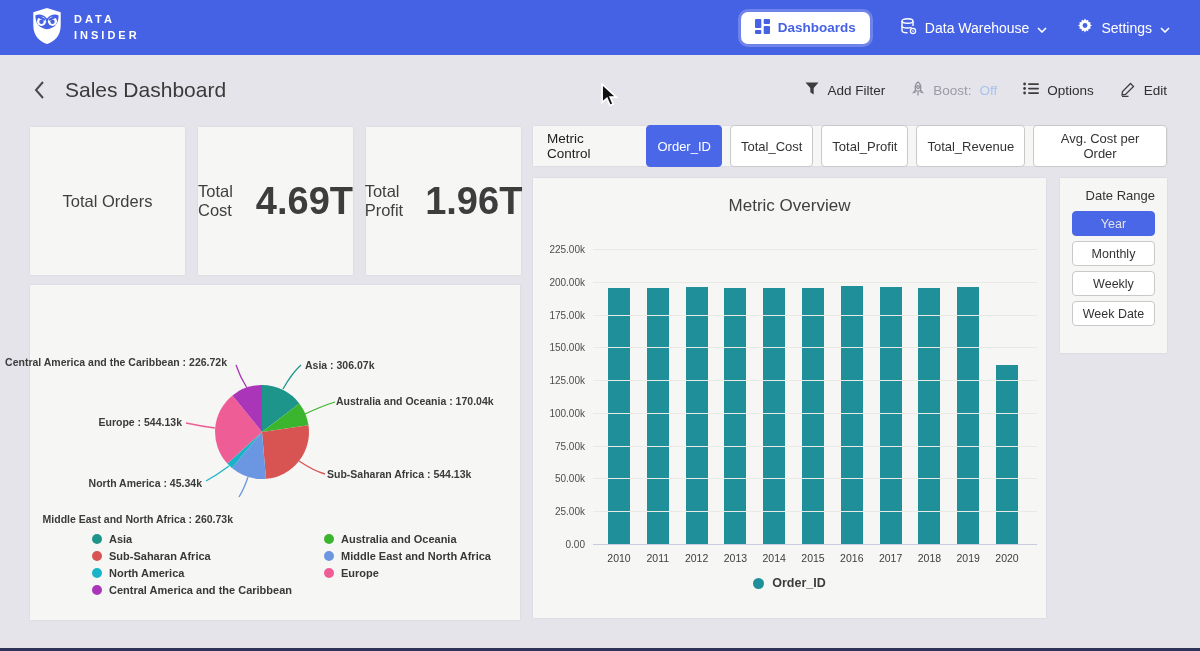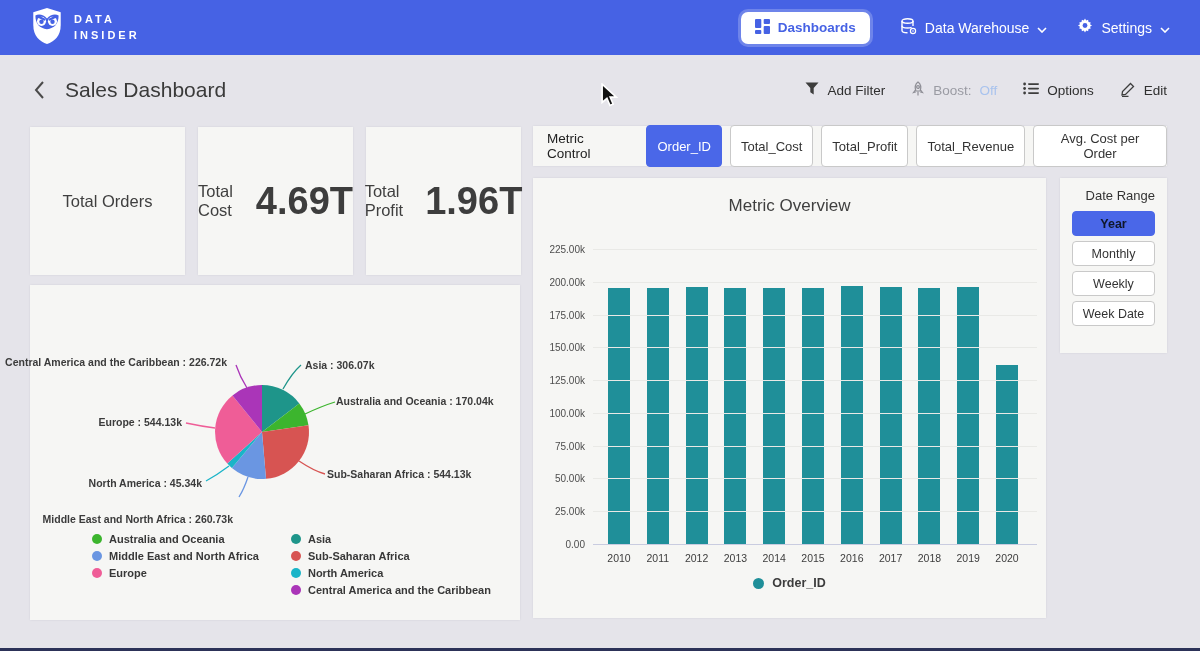--- a/index.html
+++ b/index.html
@@ -79,21 +79,21 @@
   .bar-legend .leg-dot { width:11px; height:11px; }
   .bar-legend span { font-size:12.5px; font-weight:bold; color:#3c3c3c; }
   
   .date-card { left:1060px; top:178px; width:107px; height:175px; padding:10px 12px; }
   .date-label { font-size:13px; color:#333; margin-bottom:8px;text-align:right; }
   .date-btn {
     display:block; width:83px; height:25px; margin-bottom:5px;
     border:1px solid #c9c9c9; background:#fff; border-radius:4px;
     font-size:12.5px; font-family:inherit; color:#333; cursor:pointer;
   }
-  .date-btn.selected { background:var(--accent,#4a67e8); border-color:var(--accent,#4a67e8); color:#0f172a;font-weight:bold; }
+  .date-btn.selected { background:var(--accent,#4a67e8); border-color:var(--accent,#4a67e8); color:#e5e5e5; }
   
   .footer-strip { position:absolute; left:0; bottom:0; width:1200px; height:3px; background:#2c3258; }
   .cursor { position:absolute; left:598px; top:83px; pointer-events:none; z-index:99; }
 </style>
 </head>
 <body>
 
 <div class="navbar">
   <div class="brand">
     <span>
@@ -248,48 +248,48 @@
   <div class="plabel pl0">Asia : 306.07k</div>
   <div class="plabel pl1">Australia and Oceania : 170.04k</div>
   <div class="plabel pl2">Sub-Saharan Africa : 544.13k</div>
   <div class="plabel pl3">Middle East and North Africa : 260.73k</div>
   <div class="plabel pl4">North America : 45.34k</div>
   <div class="plabel pl5">Europe : 544.13k</div>
   <div class="plabel pl6">Central America and the Caribbean : 226.72k</div>
   <div class="pie-legend" id="pie-legend">
       <div class="leg-col">
         <div class="leg-item">
+          <span class="leg-dot" style="background: rgb(30, 149, 138);"></span>
+          <span>Asia</span>
+        </div>
+        <div class="leg-item">
+          <span class="leg-dot" style="background: rgb(215, 84, 82);"></span>
+          <span>Sub-Saharan Africa</span>
+        </div>
+        <div class="leg-item">
+          <span class="leg-dot" style="background: rgb(26, 180, 200);"></span>
+          <span>North America</span>
+        </div>
+        <div class="leg-item">
+          <span class="leg-dot" style="background: rgb(170, 53, 184);"></span>
+          <span>Central America and the Caribbean</span>
+        </div>
+      </div>
+      <div class="leg-col">
+        <div class="leg-item">
           <span class="leg-dot" style="background: rgb(60, 181, 46);"></span>
           <span>Australia and Oceania</span>
         </div>
         <div class="leg-item">
           <span class="leg-dot" style="background: rgb(106, 150, 226);"></span>
           <span>Middle East and North Africa</span>
         </div>
         <div class="leg-item">
           <span class="leg-dot" style="background: rgb(239, 93, 151);"></span>
           <span>Europe</span>
-        </div>
-      </div>
-      <div class="leg-col">
-        <div class="leg-item">
-          <span class="leg-dot" style="background: rgb(30, 149, 138);"></span>
-          <span>Asia</span>
-        </div>
-        <div class="leg-item">
-          <span class="leg-dot" style="background: rgb(215, 84, 82);"></span>
-          <span>Sub-Saharan Africa</span>
-        </div>
-        <div class="leg-item">
-          <span class="leg-dot" style="background: rgb(26, 180, 200);"></span>
-          <span>North America</span>
-        </div>
-        <div class="leg-item">
-          <span class="leg-dot" style="background: rgb(170, 53, 184);"></span>
-          <span>Central America and the Caribbean</span>
         </div>
       </div>
     </div>
 </div>
 
 <div class="card metric-bar">
   <span class="metric-label">Metric Control</span>
   <span id="metric-buttons" style="display:flex;gap:8px;">
       <button class="chip selected">Order_ID</button>
       <button class="chip">Total_Cost</button>

